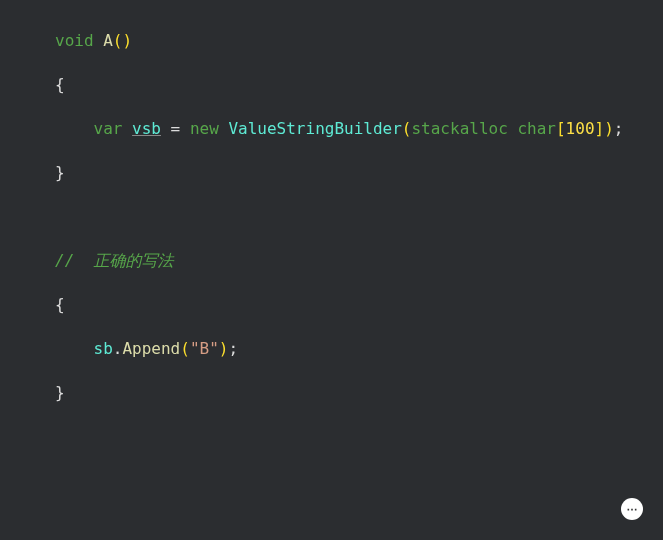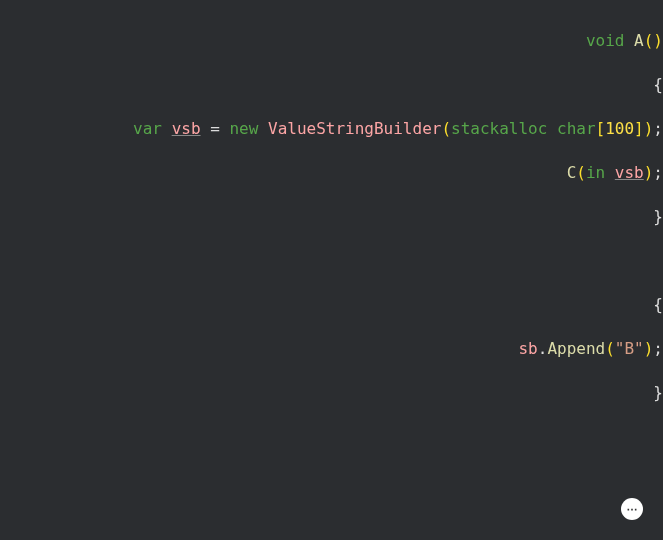--- a/index.html
+++ b/index.html
@@ -11,26 +11,25 @@
       width: 663px;
       height: 540px;
       overflow: hidden;
       position: relative;
     }
     .editor {
       padding: 8px 0;
       white-space: pre;
     }
     .line {
-      padding-left: 36px;
+      padding-left: 55px;
       height: 22px;
-      text-align: right;
     }
     .kw { color: #57a64a; }
-    .ident { color: #fca5a5; }
+    .ident { color: #5eead4; }
     .fn-name { color: #dcdcaa; }
     .paren { color: #fbde2d; }
     .str { color: #d69d85; }
     .num { color: #fde047; }
     .comment { color: #57a64a; font-style: italic; }
     .underline { text-decoration: underline; text-decoration-color: #888; }
     .white { color: #dcdcdc; }
     .watermark {
       position: absolute;
       right: 20px;
@@ -55,23 +54,23 @@
       font-weight: bold;
     }
   </style>
 </head>
 <body>
 
 <div class="editor">
 <div class="line"><span class="kw">void</span> <span class="fn-name">A</span><span class="paren">(</span><span class="paren">)</span></div>
 <div class="line"><span class="white">{</span></div>
 <div class="line">    <span class="kw">var</span> <span class="ident underline">vsb</span><span class="white"> = </span><span class="kw">new</span> <span class="ident">ValueStringBuilder</span><span class="paren">(</span><span class="kw">stackalloc</span> <span class="kw">char</span><span class="paren">[</span><span class="num">100</span><span class="paren">]</span><span class="paren">)</span><span class="white">;</span></div>
-<div class="line">    <span class="fn-name">C</span><span class="paren">(</span><span class="kw">in</span> <span class="ident underline">vsb</span><span class="paren">)</span><span class="white">;</span></div>
 <div class="line"><span class="white">}</span></div>
 <div class="line"></div>
+<div class="line"><span class="comment">//  正确的写法</span></div>
 <div class="line"><span class="white">{</span></div>
 <div class="line">    <span class="ident">sb</span><span class="white">.</span><span class="fn-name">Append</span><span class="paren">(</span><span class="str">"B"</span><span class="paren">)</span><span class="white">;</span></div>
 <div class="line"><span class="white">}</span></div>
 
 
 
 
 
 
 

